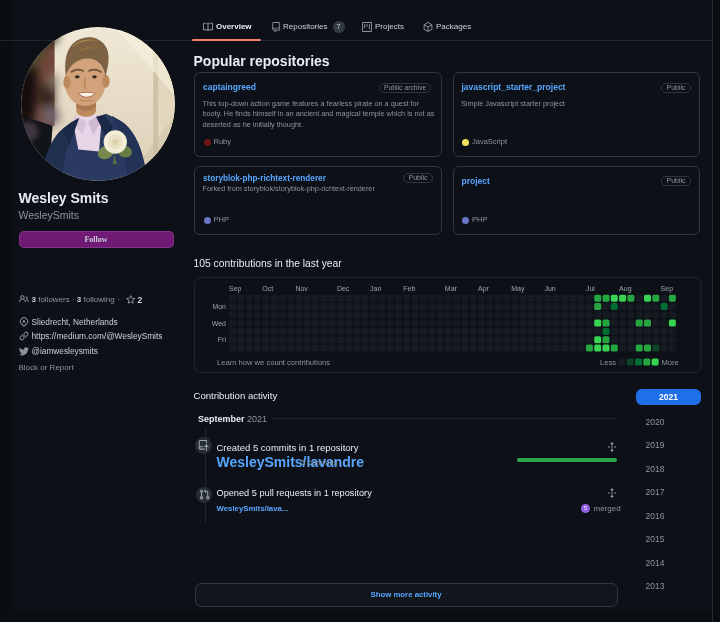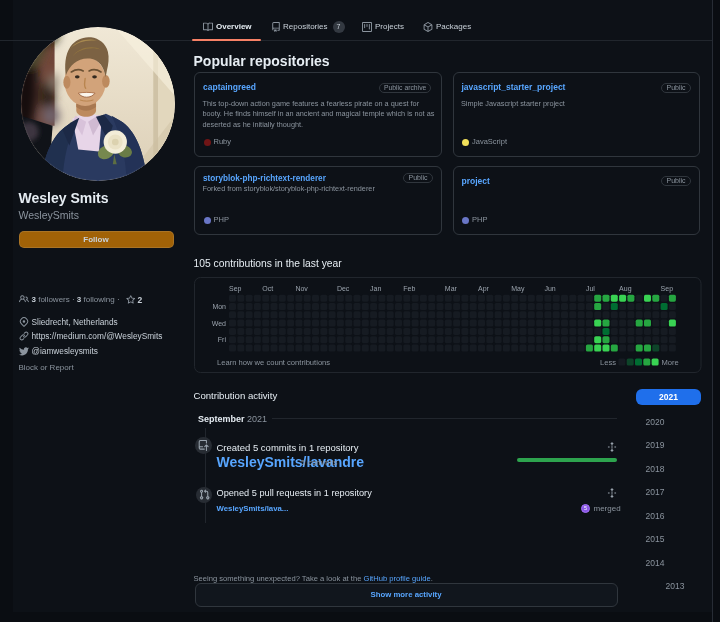--- a/index.html
+++ b/index.html
@@ -115,21 +115,21 @@
 <circle cx="95.5" cy="116.5" r="7.5" fill="#eae2c6"></circle>
 <circle cx="95.5" cy="116.5" r="3.4" fill="#dcd2af"></circle>
 <path d="M94.5 129 L93 139 L97 139 Z" fill="#5d6e42"></path>
 </g>
 <circle cx="78" cy="78" r="77.5" fill="none" stroke="#ffffff" stroke-opacity="0.08"></circle>
 </svg>
 
 <div class="t" style="left:18.5px;top:191px;font-size:14px;font-weight:bold;color:#e6edf3;line-height:15px;">Wesley Smits</div>
 <div class="t" style="left:18.5px;top:208.5px;font-size:10.5px;color:#8b949e;line-height:12px;">WesleySmits</div>
 
-<div class="abs" style="left:18.5px;top:230.5px;width:155px;height:17px;background:#a16207;border:1px solid rgba(240,246,252,0.12);border-radius:5px;color:#c9d1d9;font-size:8px;font-weight:bold;line-height:15px;text-align:center;">Follow</div>
+<div class="abs" style="left:18.5px;top:230.5px;width:155px;height:17px;background:#701a75;border:1px solid rgba(240,246,252,0.12);border-radius:5px;color:#c9d1d9;font-size:8px;font-weight:bold;line-height:15px;text-align:center;font-family:Liberation Serif, serif;">Follow</div>
 
 
 <svg style="position:absolute;left:18.5px;top:294px" width="10" height="10" viewBox="0 0 16 16" xmlns="http://www.w3.org/2000/svg">
       <path fill="#8b949e" d="M2 5.5a3.5 3.5 0 1 1 5.898 2.549 5.508 5.508 0 0 1 3.034 4.084.75.75 0 1 1-1.482.235 4 4 0 0 0-7.9 0 .75.75 0 0 1-1.482-.236A5.507 5.507 0 0 1 3.102 8.05 3.493 3.493 0 0 1 2 5.5ZM11 4a3.001 3.001 0 0 1 2.22 5.018 5.01 5.01 0 0 1 2.56 3.012.749.749 0 0 1-.885.954.752.752 0 0 1-.549-.514 3.507 3.507 0 0 0-2.522-2.372.75.75 0 0 1-.574-.73v-.352a.75.75 0 0 1 .416-.672A1.5 1.5 0 0 0 11 5.5.75.75 0 0 1 11 4Zm-5.5-.5a2 2 0 1 0-.001 3.999A2 2 0 0 0 5.5 3.5Z"></path>
     </svg>
 <div class="t" style="left:31.5px;top:294.5px;font-size:8px;color:#8b949e;line-height:10px;"><b style="color:#c9d1d9;">3</b> followers · <b style="color:#c9d1d9;">3</b> following ·</div>
 <svg style="position:absolute;left:125.5px;top:294.5px" width="9.5" height="9.5" viewBox="0 0 16 16" xmlns="http://www.w3.org/2000/svg">
       <path fill="#8b949e" d="M8 .25a.75.75 0 0 1 .673.418l1.882 3.815 4.21.612a.75.75 0 0 1 .416 1.279l-3.046 2.97.719 4.192a.751.751 0 0 1-1.088.791L8 12.347l-3.766 1.98a.75.75 0 0 1-1.088-.79l.72-4.194L.818 6.374a.75.75 0 0 1 .416-1.28l4.21-.611L7.327.668A.75.75 0 0 1 8 .25Zm0 2.445L6.615 5.5a.75.75 0 0 1-.564.41l-3.097.45 2.24 2.184a.75.75 0 0 1 .216.664l-.528 3.084 2.769-1.456a.75.75 0 0 1 .698 0l2.77 1.456-.53-3.084a.75.75 0 0 1 .216-.664l2.24-2.183-3.096-.45a.75.75 0 0 1-.564-.41L8 2.694Z"></path>
     </svg>
 <div class="t" style="left:137.5px;top:294.5px;font-size:8.5px;font-weight:bold;color:#c9d1d9;line-height:10px;">2</div>
@@ -610,24 +610,23 @@
 <div class="t" style="left:216.5px;top:488px;font-size:9.2px;color:#e6edf3;line-height:11px;">Opened 5 pull requests in 1 repository</div>
 <svg style="position:absolute;left:606.5px;top:487.5px" width="10" height="10" viewBox="0 0 16 16" xmlns="http://www.w3.org/2000/svg">
       <path fill="#99a3ad" d="M8 0 L10.8 3.2 L9 3.2 L9 5.5 L7 5.5 L7 3.2 L5.2 3.2 Z M1.5 7.2 H4.2 V8.8 H1.5 Z M6.6 7.2 H9.4 V8.8 H6.6 Z M11.8 7.2 H14.5 V8.8 H11.8 Z M8 16 L10.8 12.8 L9 12.8 L9 10.5 L7 10.5 L7 12.8 L5.2 12.8 Z"></path>
     </svg>
 <div class="t" style="left:216.5px;top:504px;font-size:7.8px;font-weight:bold;color:#58a6ff;line-height:9px;">WesleySmits/lava...</div>
 <div class="abs" style="left:581px;top:503.5px;width:9px;height:9px;border-radius:50%;background:#8957e5;border:1px solid #a371f7;color:#fff;font-size:5.5px;line-height:7px;text-align:center;">5</div>
 <div class="t" style="left:593.5px;top:504px;font-size:8px;color:#8b949e;line-height:9px;">merged</div>
 
 <div class="abs" style="left:194.5px;top:535px;width:423px;height:23.5px;background:#11161d;border:1px solid #30363d;border-radius:6px;color:#58a6ff;font-size:7.8px;font-weight:bold;line-height:21.5px;text-align:center;margin-top:48px;">Show more activity</div>
 
-<div class="t" style="left:193.5px;top:573.5px;font-size:7.6px;color:#8b949e;line-height:9px;">Seeing something unexpected? Take a look at the <span style="color:#58a6ff;">GitHub profile guide</span>.</div>
 
 <div class="abs" style="left:636px;top:388.5px;width:65px;height:16px;background:#1f6feb;border-radius:6px;color:#fff;font-size:8.5px;font-weight:bold;line-height:16px;text-align:center;">2021</div>
 <div class="t" style="left:645.5px;top:417.0px;font-size:8.5px;color:#8b949e;line-height:10px;">2020</div>
 <div class="t" style="left:645.5px;top:440.4px;font-size:8.5px;color:#8b949e;line-height:10px;">2019</div>
 <div class="t" style="left:645.5px;top:463.9px;font-size:8.5px;color:#8b949e;line-height:10px;">2018</div>
 <div class="t" style="left:645.5px;top:487.3px;font-size:8.5px;color:#8b949e;line-height:10px;">2017</div>
 <div class="t" style="left:645.5px;top:510.7px;font-size:8.5px;color:#8b949e;line-height:10px;">2016</div>
 <div class="t" style="left:645.5px;top:534.1px;font-size:8.5px;color:#8b949e;line-height:10px;">2015</div>
 <div class="t" style="left:645.5px;top:557.6px;font-size:8.5px;color:#8b949e;line-height:10px;">2014</div>
-<div class="t" style="left:645.5px;top:581.0px;font-size:8.5px;color:#8b949e;line-height:10px;margin-left:20px;">2013</div>
+<div class="t" style="left:645.5px;top:581.0px;font-size:8.5px;color:#8b949e;line-height:10px;">2013</div>
 
 </div>
 </body></html>

